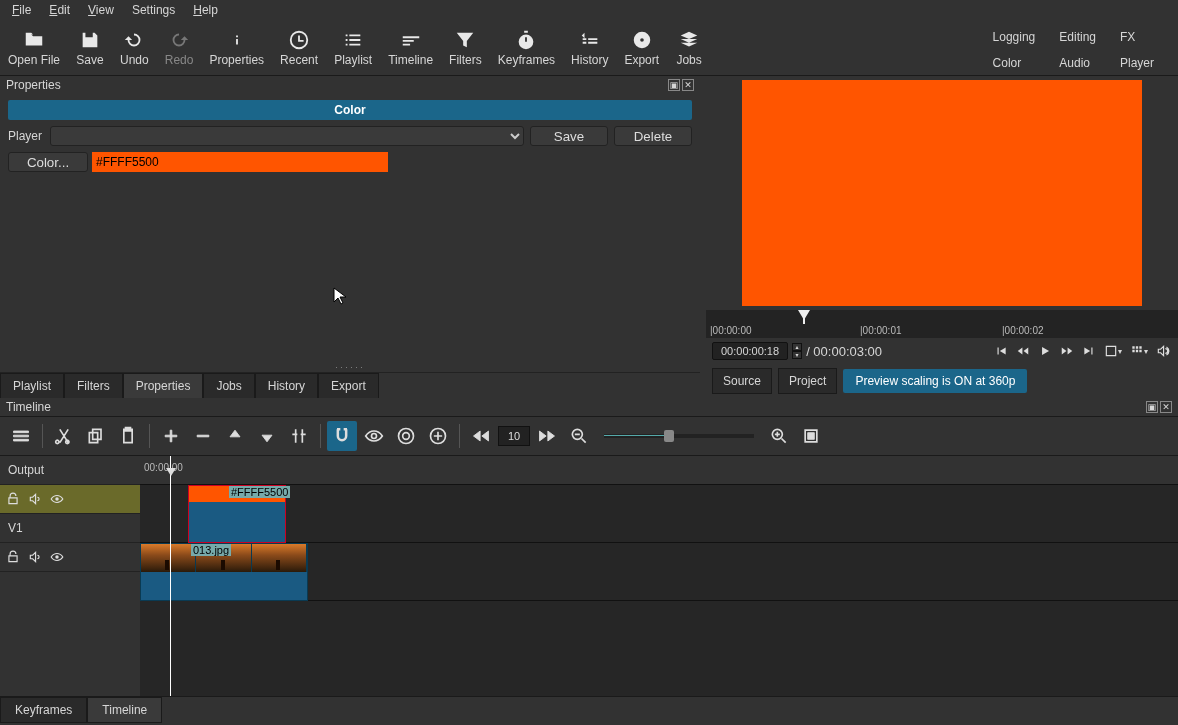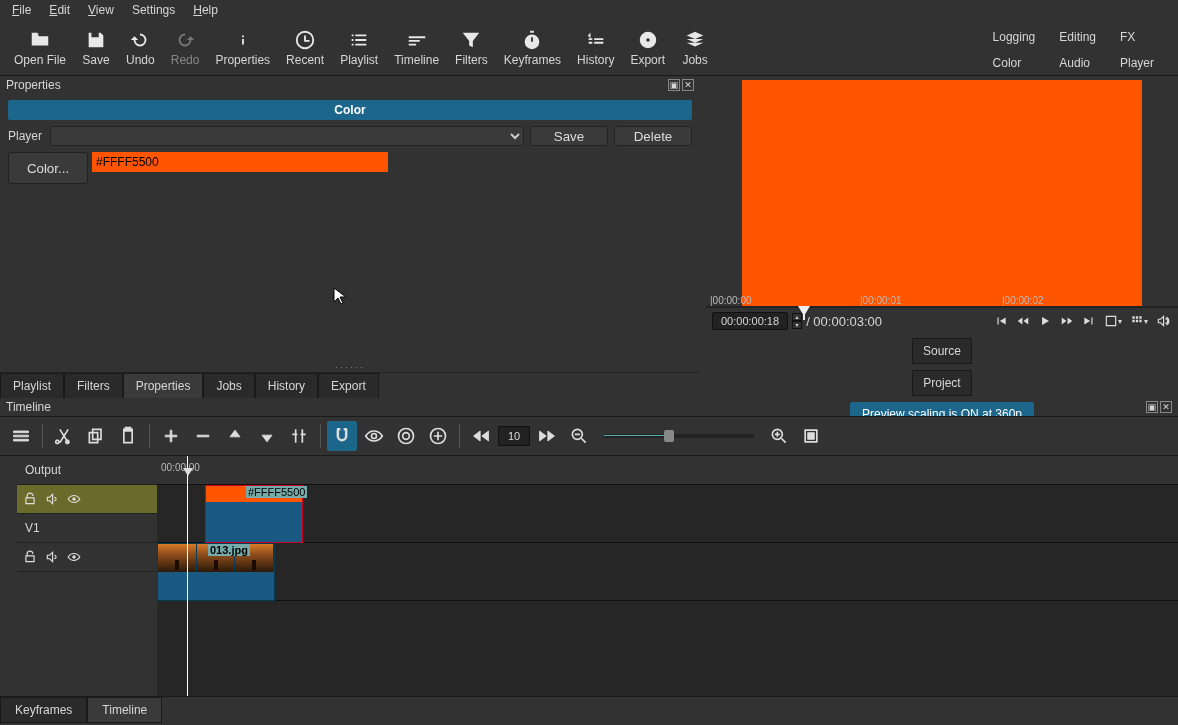--- a/index.html
+++ b/index.html
@@ -1,92 +1,92 @@
 <!DOCTYPE html>
 <html><head>
 <meta charset="utf-8">
 <style>
 * { box-sizing: border-box; margin: 0; padding: 0; font-family: "Segoe UI", Arial, sans-serif; }
 body { background: #323232; color: #d6d6d6; width: 1178px; height: 725px; overflow: hidden; font-size: 12px; }
 .menubar { height: 20px; display: flex; align-items: center; padding: 0 4px; gap: 2px; }
 .menubar span { padding: 2px 8px; cursor: default; }
 .menubar span u { text-decoration: underline; }
 .toolbar { display: flex; height: 56px; justify-content: space-between; border-bottom: 1px solid #1a1a1a; }
-.tb-left, .tb-right { display: flex; padding-left: 6px; }
+.tb-left, .tb-right { display: flex; }
 .tb-item { display: flex; flex-direction: column; align-items: center; justify-content: center; padding: 4px 8px; gap: 2px; min-width: 44px; }
 .tb-item svg, .tb-item .icon { width: 22px; height: 22px; fill: #e8e8e8; }
 .tb-item.disabled svg { fill: #777; }
 .tb-item.disabled { color: #888; }
 .tb-right-labels { display: grid; grid-template-columns: repeat(3, auto); gap: 6px 24px; padding: 10px 24px 0 0; font-size: 12px; }
 .tb-right-labels span { text-align: left; }
 .main { display: flex; height: 322px; }
 .left-panel { width: 700px; display: flex; flex-direction: column; background: #323232; }
 .panel-title { display: flex; justify-content: space-between; align-items: center; padding: 2px 6px; font-size: 12px; background: #323232; }
 .panel-title .icons { display: flex; gap: 2px; }
 .panel-title .icons span { width: 12px; height: 12px; border: 1px solid #888; font-size: 9px; display:flex; align-items:center; justify-content:center; }
 .prop-body { flex: 1; padding: 6px 8px; display: flex; flex-direction: column; gap: 6px; overflow:hidden; }
 .color-header { background: #1b668a; color: #fff; text-align: center; padding: 3px; font-weight: bold; border-radius: 2px; }
 .preset-row { display: flex; align-items: center; gap: 6px; }
 .preset-row label { min-width: 36px; }
 .preset-row select { flex: 1; background: #3a3a3a; border: 1px solid #222; border-radius: 3px; height: 20px; color: #ccc; }
 .preset-row button { background: #3a3a3a; border: 1px solid #222; border-radius: 3px; height: 20px; width: 78px; color: #ddd; }
 .color-row { display: flex; gap: 4px; }
-.color-row button { background: #3a3a3a; border: 1px solid #222; border-radius: 3px; height: 32px; width: 80px; color: #ddd; }
+.color-row button { background: #3a3a3a; border: 1px solid #222; border-radius: 3px; height: 20px; width: 80px; color: #ddd; }
 .color-swatch { height: 20px; width: 296px; background: #ff5500; color: #000; padding-left: 4px; display: flex; align-items: center; }
 .tabs { display: flex; gap: 0; border-top: 1px solid #222; }
 .tabs .tab { padding: 5px 12px; background: #2a2a2a; border: 1px solid #1a1a1a; border-bottom: none; font-size: 12px; }
 .tabs .tab.active { background: #3a3a3a; }
 .right-panel { flex: 1; display: flex; flex-direction: column; padding-left: 6px; }
 .preview { flex: 1; display: flex; justify-content: center; }
 .preview-inner { width: 400px; height: 226px; background: #ff5500; margin-top: 4px; }
 .scrubber { height: 28px; background: #232323; position: relative; display: flex; align-items: flex-end; padding: 0 4px 2px 4px; }
 .scrubber .tick { position: absolute; font-size: 10px; color: #bbb; }
 .playhead-marker { position: absolute; left: 92px; top: 0; }
 .playhead-marker svg { fill: #eee; }
 .transport { display: flex; align-items: center; gap: 4px; padding: 4px 6px; }
 .tc-box { background: #222; border: 1px solid #111; padding: 2px 8px; border-radius: 2px; font-size: 11px; }
 .spinner { display: flex; flex-direction: column; }
 .spinner span { width: 10px; height: 8px; background: #333; border: 1px solid #111; font-size: 6px; text-align: center; line-height: 6px; }
 .transport .sep { flex: 1; }
 .transport svg { width: 14px; height: 14px; fill: #ddd; }
 .transport .btn, .transport .btn-w { padding: 2px; display:flex; align-items:center; }
-.source-row { display: flex; gap: 6px; padding: 4px 6px; align-items: center; flex-direction: column; }
+.source-row { display: flex; gap: 6px; padding: 4px 6px; align-items: center; }
 .source-row .srtab { padding: 5px 10px; border: 1px solid #1a1a1a; background: #2a2a2a; font-size: 12px; }
 .source-row .notice { background: #1b668a; color: #ffffff; padding: 5px 12px; font-size: 12px; border-radius: 2px; }
 .timeline-section { display: flex; flex-direction: column; }
 .tl-title { display: flex; justify-content: space-between; padding: 2px 6px; font-size: 12px; align-items:center; }
 .tl-title .icons { display:flex; gap:2px; }
 .tl-title .icons span { width:12px; height:12px; border:1px solid #888; font-size:9px; display:flex; align-items:center; justify-content:center;}
 .tl-toolbar { display: flex; align-items: center; gap: 2px; padding: 4px 6px; border-top: 1px solid #1a1a1a; border-bottom: 1px solid #1a1a1a; background:#323232; }
 .tl-toolbar .tbtn { width: 30px; height: 30px; display: flex; align-items: center; justify-content: center; border-radius: 2px; }
 .tl-toolbar .tbtn.active { background: #1b668a; }
 .tl-toolbar .tbtn svg { width: 20px; height: 20px; fill: #ddd; stroke:#ddd; }
 .tl-toolbar .divider { width: 1px; height: 24px; background: #555; margin: 0 4px; }
 .tl-toolbar .numbox { background: #222; border: 1px solid #111; width: 32px; height: 20px; color: #ddd; text-align: center; font-size:11px; }
 .zoom-slider { height: 4px; width: 150px; background: #222; margin: 0 8px; position:relative; }
 .zoom-slider .line { height:1px; background:#5aa; width:40%; position:absolute; top:1px; left:0;}
 .zoom-slider .handle { position:absolute; left:40%; top:-4px; width:10px; height:12px; background:#888; border-radius:2px;}
-.tracks { display: flex; height: 240px; background: #2a2a2a; margin-left: 17px; }
+.tracks { display: flex; height: 240px; background: #2a2a2a; }
 .track-headers { width: 140px; background: #323232; }
 .track-head { height: 29px; padding: 4px 8px; border-bottom: 1px solid #222; font-size: 12px; display:flex; align-items:center; }
 .track-head.output { height: 29px; }
 .track-head.v2 { height: 29px; background: #6a6a2a; }
 .track-head.v2ctrl { height: 29px; background: #6a6a2a; display:flex; gap:8px; align-items:center; padding-left:6px; }
 .track-head.v1 { height: 29px; }
 .track-head.v1ctrl { height: 29px; display:flex; gap:8px; align-items:center; padding-left:6px; }
 .track-head svg { width:14px; height:14px; fill:#ddd; }
 .track-area { flex: 1; position: relative; background: #262626; overflow:hidden; }
 .ruler-row { height: 29px; border-bottom: 1px solid #111; position: relative; background:#323232; }
 .ruler-row .rlabel { position: absolute; font-size: 10px; color: #bbb; top: 6px; }
 .clip-row { height: 58px; border-bottom: 1px solid #111; position: relative; }
 .clip { position: absolute; top: 0; height: 58px; background: #1a5a82; border: 1px solid #0a3a52; }
 .clip.v2top { left: 48px; width: 98px; border:1px solid #c02; }
 .clip.v2top .half { position:absolute; top:0; left:0; right:0; height:16px; background:#ff5500; }
 .clip.v2top .label { position:absolute; top:0; left:40px; font-size:11px; background:#7aa; color:#000; padding:0 2px; }
-.clip.v1 { left: 0; width: 118px; font-weight: bold; }
+.clip.v1 { left: 0; width: 168px; }
 .clip.v1 .thumbs { display:flex; height:28px; }
 .clip.v1 .thumbs .th { flex:1; background: linear-gradient(to bottom, #d97a2a 0%, #8a4a1a 40%, #2a1a0a 100%); position:relative; border-right:1px solid #0a3a52;}
 .clip.v1 .thumbs .th::after { content:""; position:absolute; left:45%; bottom:2px; width:4px; height:10px; background:#1a0a00; }
 .clip.v1 .label { position:absolute; top:0; left:50px; font-size:11px; background:#7aa; color:#000; padding:0 2px; }
 .playhead { position: absolute; left: 30px; top: 0; bottom: 0; width: 1px; background: #fff; }
 .playhead::before { content:""; position:absolute; top:12px; left:-4px; width:0; height:0; border-left:5px solid transparent; border-right:5px solid transparent; border-top:8px solid #ddd; }
 .bottom-tabs { display: flex; border-top: 1px solid #1a1a1a; background:#323232; }
 .bottom-tabs .tab { padding: 5px 14px; border: 1px solid #1a1a1a; background: #2a2a2a; font-size: 12px; }
 .bottom-tabs .tab.active { background: #3a3a3a; }
 .cursor { position: absolute; left: 333px; top: 287px; pointer-events: none; z-index: 999; }

